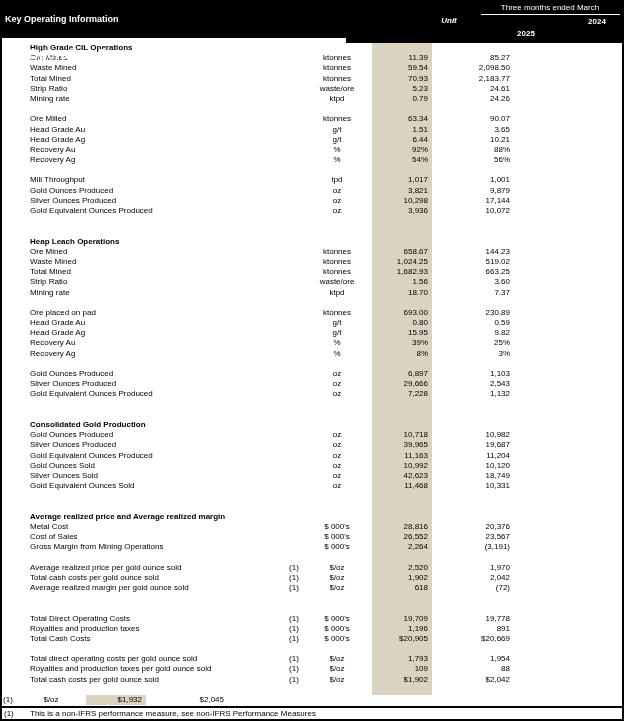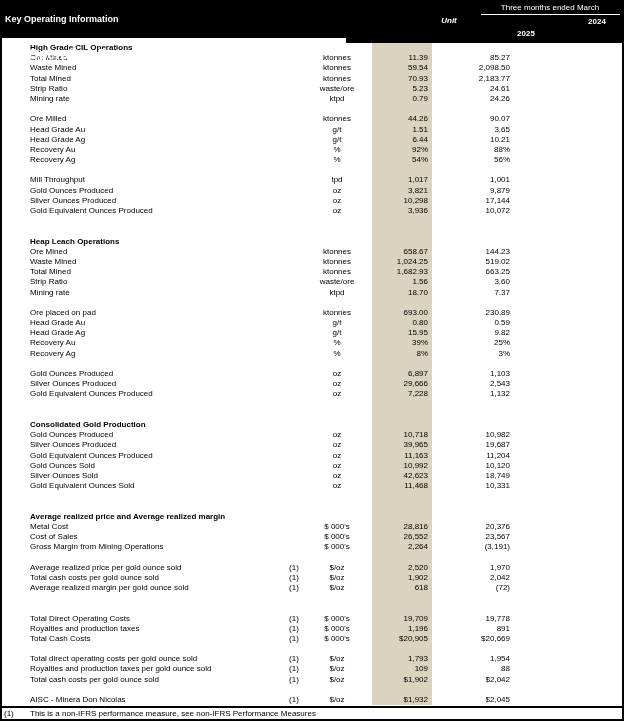--- a/index.html
+++ b/index.html
@@ -104,21 +104,21 @@
       <span class="c-note">&nbsp;</span>
       <span class="c-unit">&nbsp;</span>
       <span class="c-v2025">&nbsp;</span>
       <span class="c-gap">&nbsp;</span>
       <span class="c-v2024">&nbsp;</span>
     </div>
     <div class="row">
       <span class="c-label">Ore Milled</span>
       <span class="c-note">&nbsp;</span>
       <span class="c-unit">ktonnes</span>
-      <span class="c-v2025">44.26</span>
+      <span class="c-v2025">63.34</span>
       <span class="c-gap">&nbsp;</span>
       <span class="c-v2024">90.07</span>
     </div>
     <div class="row">
       <span class="c-label">Head Grade Au</span>
       <span class="c-note">&nbsp;</span>
       <span class="c-unit">g/t</span>
       <span class="c-v2025">1.51</span>
       <span class="c-gap">&nbsp;</span>
       <span class="c-v2024">3.65</span>
@@ -557,21 +557,20 @@
     </div>
     <div class="row">
       <span class="c-label">&nbsp;</span>
       <span class="c-note">&nbsp;</span>
       <span class="c-unit">&nbsp;</span>
       <span class="c-v2025">&nbsp;</span>
       <span class="c-gap">&nbsp;</span>
       <span class="c-v2024">&nbsp;</span>
     </div>
     <div class="row">
-      <span class="c-label">AISC - Minera Don Nicolas</span>
       <span class="c-note">(1)</span>
       <span class="c-unit">$/oz</span>
       <span class="c-v2025">$1,932</span>
       <span class="c-gap">&nbsp;</span>
       <span class="c-v2024">$2,045</span>
     </div>
   </div>
 
 <div class="foot-sep"></div>
 <div class="footnote">

